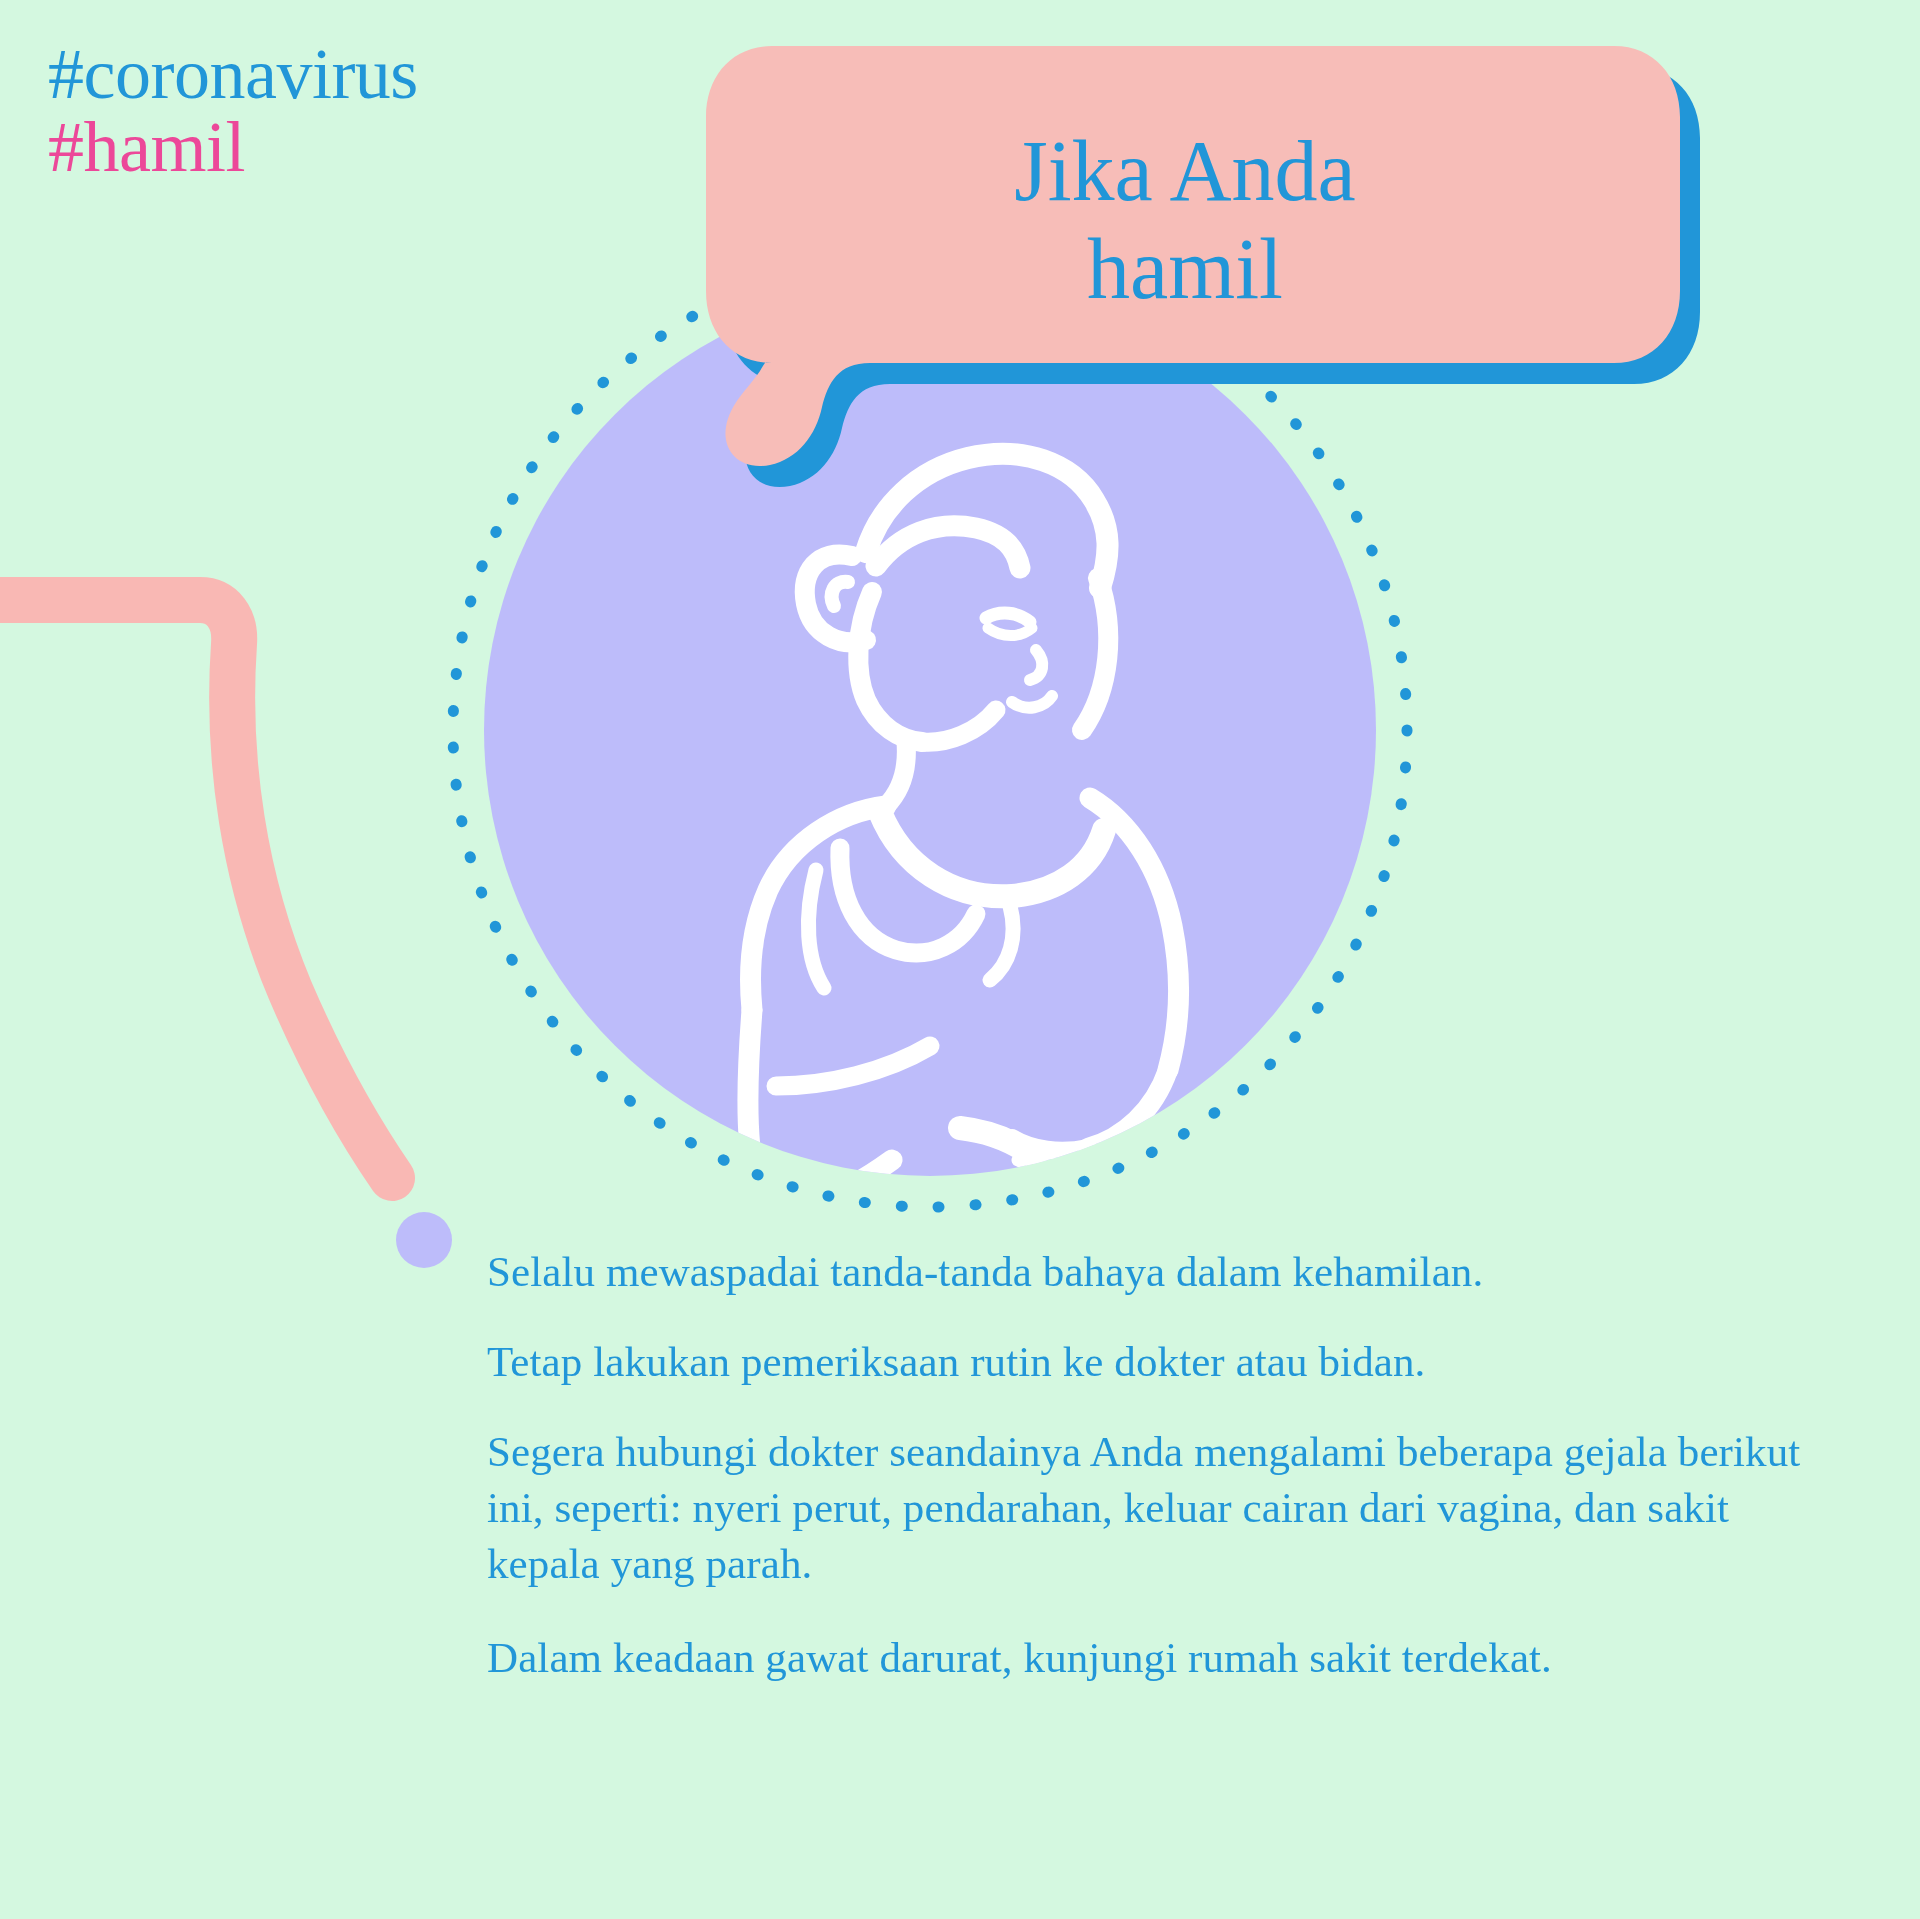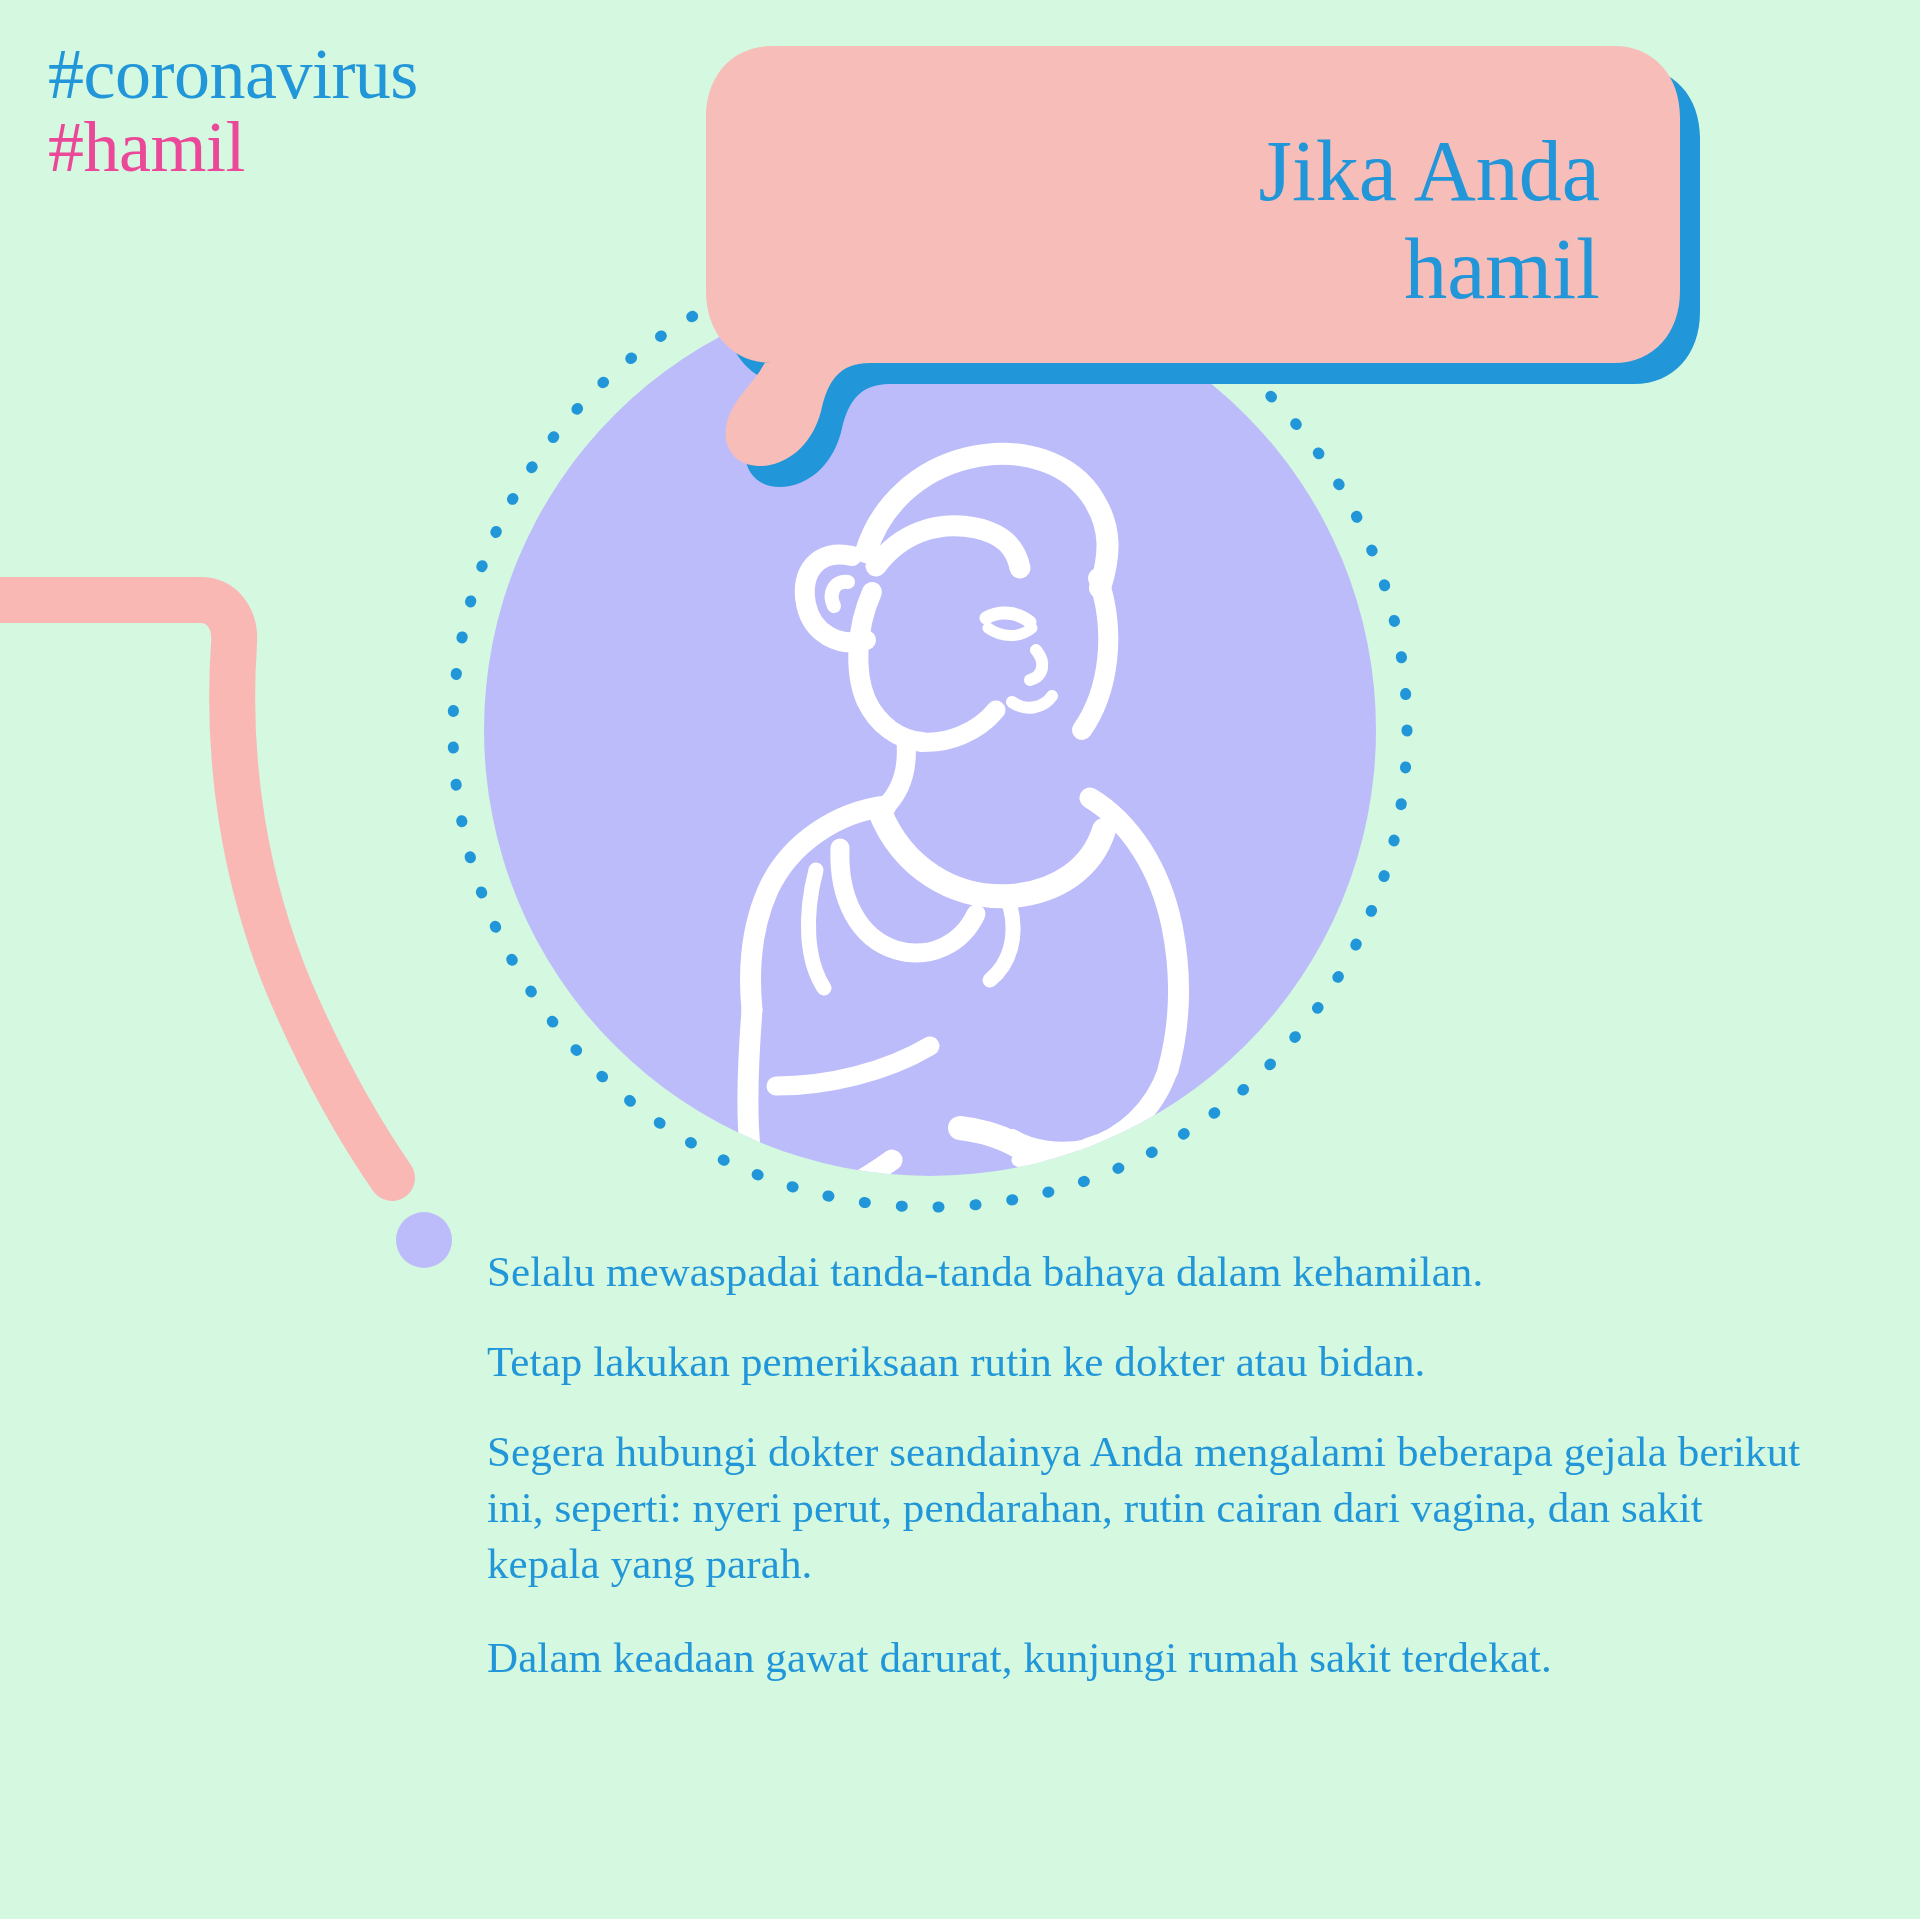--- a/index.html
+++ b/index.html
@@ -47,21 +47,21 @@
   
   .bubble-title {
     position: absolute;
     left: 770px;
     top: 122px;
     width: 830px;
     color: #2196d8;
     font-size: 86px;
     line-height: 1.14;
     font-weight: 400;
-    text-align: right;
+    text-align: center;
     white-space: pre-line;
     user-select: none;
   }
 
   
   .body-text {
     position: absolute;
     left: 487px;
     top: 1232px;
     width: 1330px;
@@ -178,17 +178,17 @@
     <span class="hashtag blue">#coronavirus</span>
     <span class="hashtag violet">#hamil</span>
   </div>
 
   <div class="bubble-title">Jika Anda
 hamil</div>
 
   <div class="body-text">
     <p class="para">Selalu mewaspadai tanda-tanda bahaya dalam kehamilan.</p>
     <p class="para">Tetap lakukan pemeriksaan rutin ke dokter atau bidan.</p>
-    <p class="para">Segera hubungi dokter seandainya Anda mengalami beberapa gejala berikut ini, seperti: nyeri perut, pendarahan, rutin cairan dari vagina, dan sakit kepala yang parah.</p>
+    <p class="para">Segera hubungi dokter seandainya Anda mengalami beberapa gejala berikut ini, seperti: nyeri perut, pendarahan, keluar cairan dari vagina, dan sakit kepala yang parah.</p>
     <p class="para spaced">Dalam keadaan gawat darurat, kunjungi rumah sakit terdekat.</p>
   </div>
 
 </div>
 
 </body></html>

